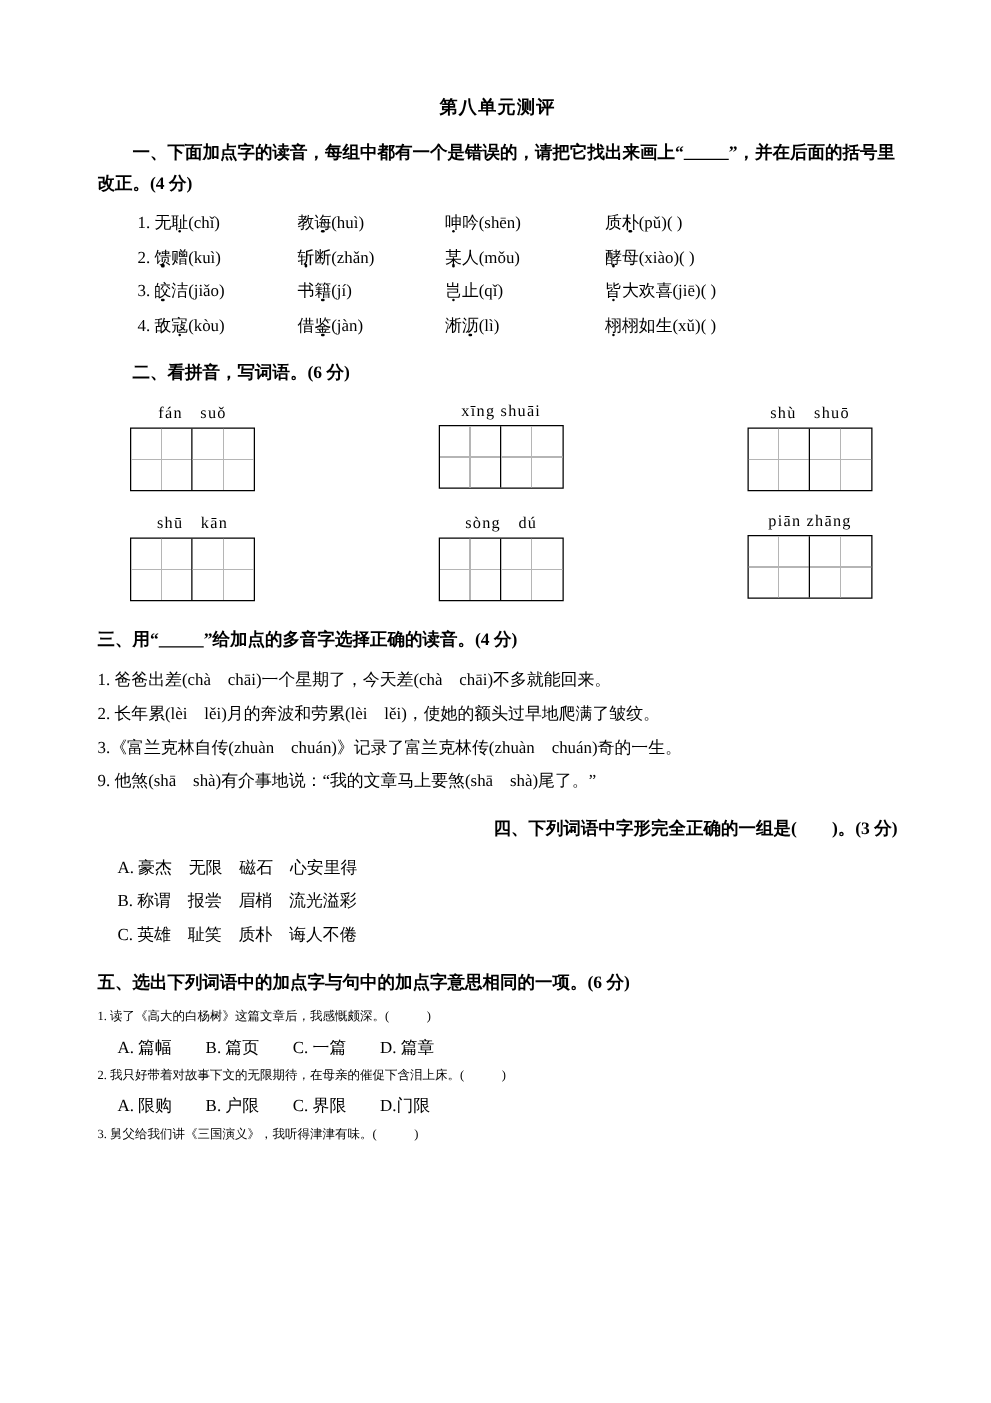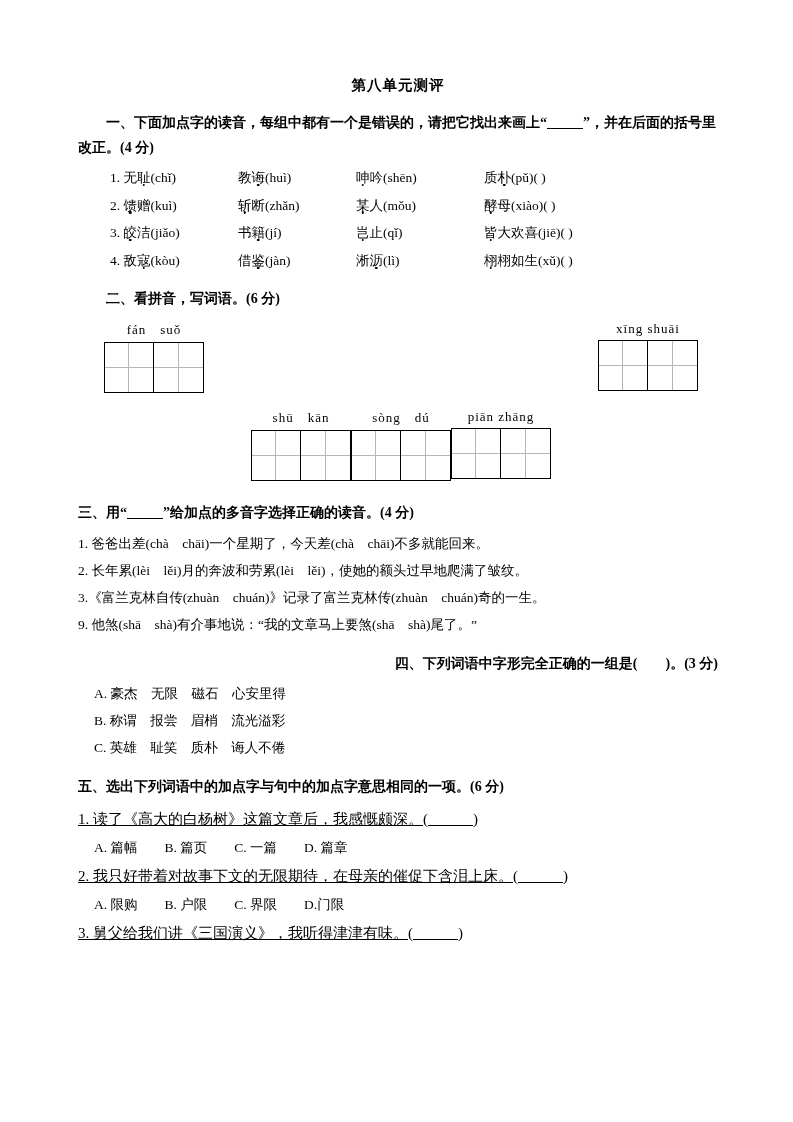--- a/index.html
+++ b/index.html
@@ -110,23 +110,22 @@
     font-size: 13.5px;
     line-height: 2.0;
     margin: 0;
   }
   .q4-opt, .q5-opt {
     font-size: 13.5px;
     line-height: 2.0;
     padding-left: 16px;
   }
   .q5-line {
-    font-size: 15px;
+    font-size: 10px;
     line-height: 2.0;
-    text-decoration: underline;
   }
 </style>
 </head>
 <body>
 
 <div class="page">
 
   <div class="doc-title">第八单元测评</div>
 
   <div class="sec-head">
@@ -171,23 +170,30 @@
         <div class="cell"></div>
       </div>
     </div>
     <div class="grid-item">
       <div class="pinyin">xīng shuāi</div>
       <div class="cells">
         <div class="cell divider"></div>
         <div class="cell"></div>
       </div>
     </div>
-  </div>
-
-  <div class="grid-block" style="margin-top:16px;justify-content:center;">
+    <div class="grid-item">
+      <div class="pinyin">shù　shuō</div>
+      <div class="cells">
+        <div class="cell divider"></div>
+        <div class="cell"></div>
+      </div>
+    </div>
+  </div>
+
+  <div class="grid-block" style="margin-top:16px;">
     <div class="grid-item">
       <div class="pinyin">shū　kān</div>
       <div class="cells">
         <div class="cell divider"></div>
         <div class="cell"></div>
       </div>
     </div>
     <div class="grid-item">
       <div class="pinyin">sòng　dú</div>
       <div class="cells">

